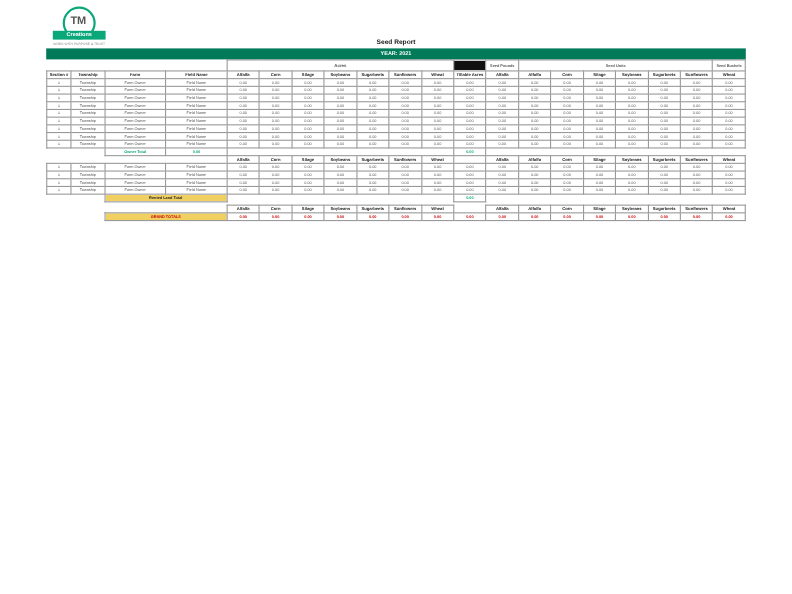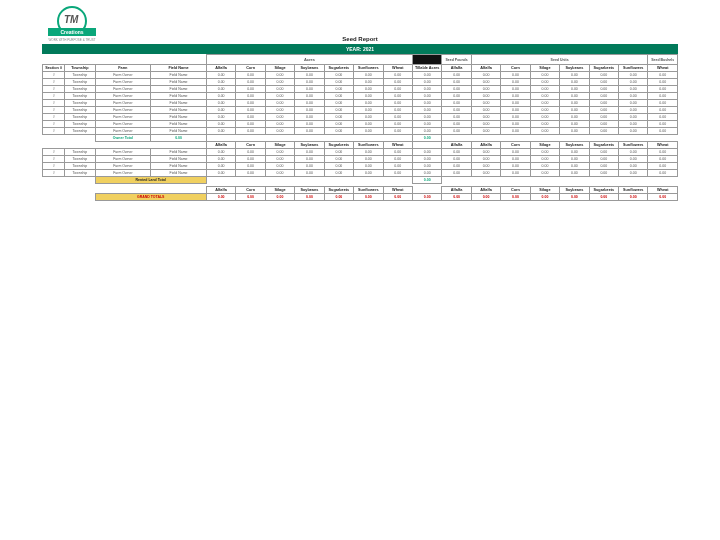--- a/index.html
+++ b/index.html
@@ -27,21 +27,20 @@
     position: relative;
     margin: 0 auto;
   }
   .logo-text {
     position: absolute;
     top: 6px;
     left: 5px;
     font-size: 10px;
     font-weight: bold;
     color: #555;
-    font-style: italic;
   }
   .logo-banner {
     background: #0aa77a;
     color: #fff;
     font-size: 5px;
     text-align: center;
     padding: 1px 4px;
     margin-top: -8px;
     position: relative;
     z-index: 2;

